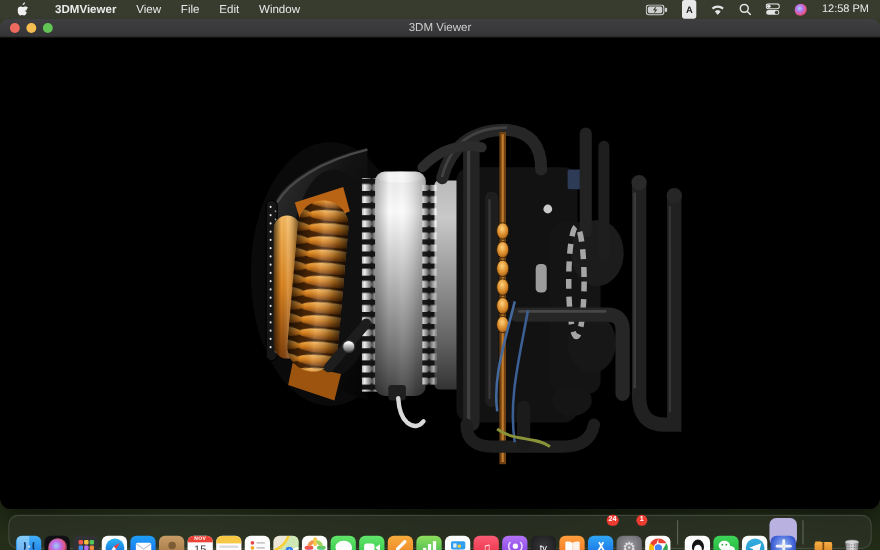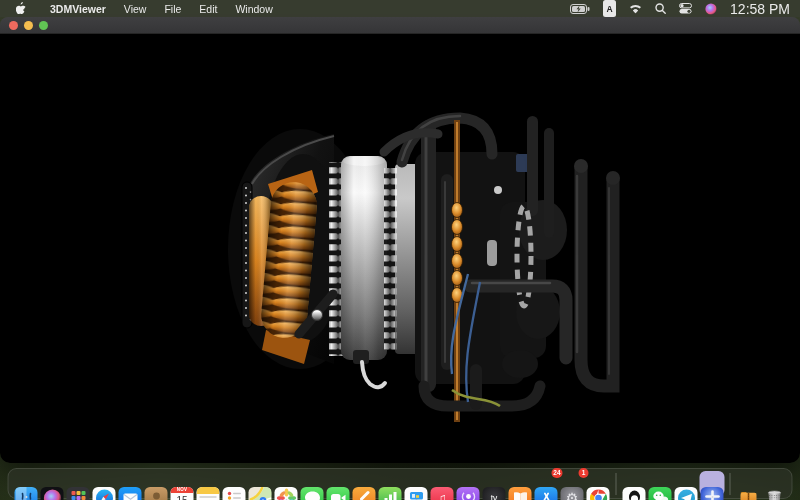--- a/index.html
+++ b/index.html
@@ -22,21 +22,21 @@
   }
   .menubar .apple { width:11px; height:12px; margin:0 14px 0 6px; display:flex; align-items:center; }
   .menubar .mi { padding:0 9px; white-space:nowrap; }
   .menubar .appname { font-weight:bold; }
   .mb-right { margin-left:auto; display:flex; align-items:center; gap:13px; }
   .mb-right .sic { display:flex; align-items:center; height:17px; }
   .inputsrc {
     background:#e8e8e8; color:#222; font-size:8.5px; font-weight:bold;
     width:13px; height:12px; border-radius:2.5px; display:flex; align-items:center; justify-content:center;
   }
-  .clock { font-size:14px; white-space:nowrap; }
+  .clock { font-size:10px; white-space:nowrap; }
 
   
   .window {
     position:absolute; top:17px; left:0; right:0; height:446px;
     border-radius:8px 8px 10px 10px; overflow:hidden; z-index:10;
     box-shadow:0 12px 30px rgba(0,0,0,0.6);
   }
   .titlebar {
     height:17px; background:linear-gradient(180deg,#3f3f41,#353537);
     display:flex; align-items:center; position:relative;
@@ -172,20 +172,21 @@
   </span>
 </div>
 
 <div class="window">
   <div class="titlebar">
     <div class="lights">
       <span class="light l-close"></span>
       <span class="light l-min"></span>
       <span class="light l-zoom"></span>
     </div>
+    <div class="wtitle">3DM Viewer</div>
   </div>
 
   <div class="content">
     <svg width="800" height="429" viewBox="0 0 800 429">
       <defs>
         <linearGradient id="coneG" x1="0" y1="0" x2="1" y2="1">
           <stop offset="0" stop-color="#343434"></stop>
             <stop offset=".45" stop-color="#121212"></stop>
             <stop offset="1" stop-color="#040404"></stop>
         </linearGradient>

